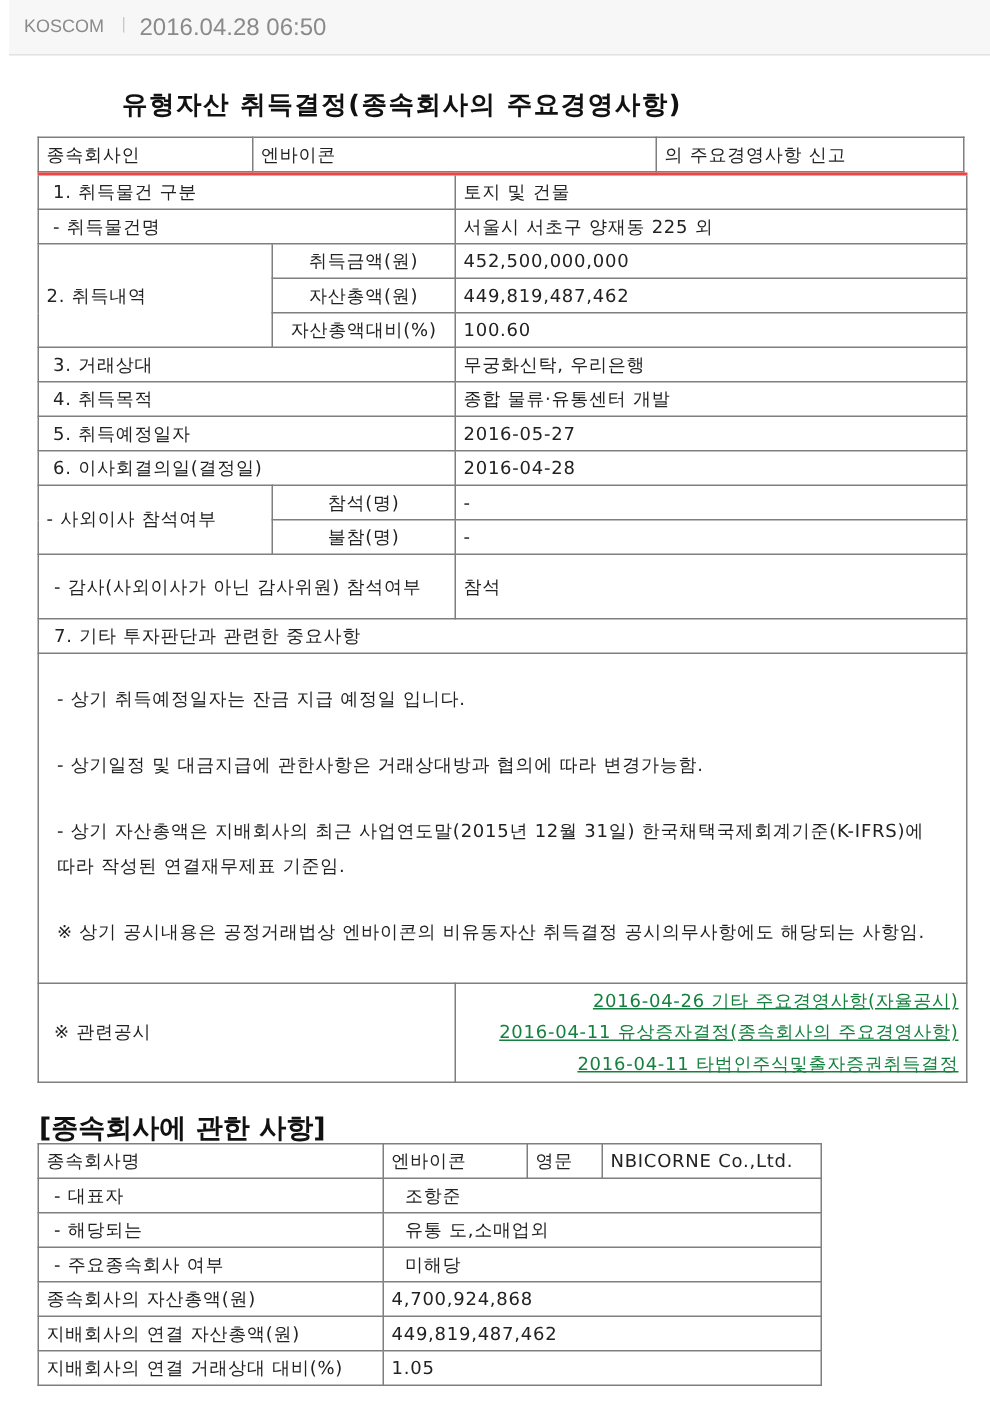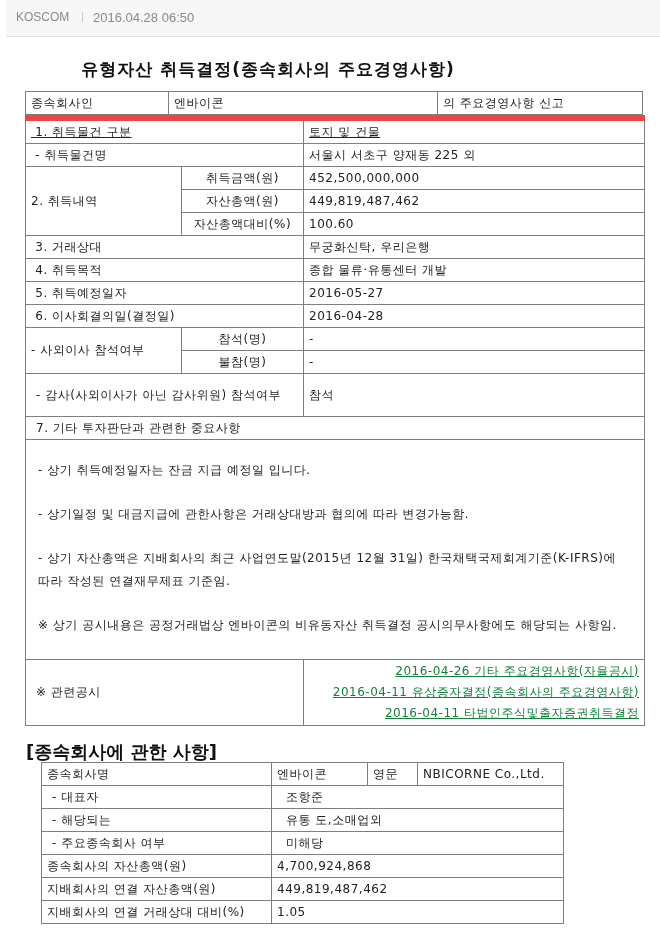--- a/index.html
+++ b/index.html
@@ -5,40 +5,40 @@
   html, body { margin: 0; padding: 0; background: #ffffff; }
   body { width: 660px; height: 936px; position: relative; overflow: hidden;
          font-family: "DejaVu Sans", sans-serif; color: #222; }
   .topbar { position: absolute; left: 6px; top: 0; width: 654px; height: 36px;
             background: #f7f7f7; border-bottom: 1px solid #e2e2e2; }
   .topbar .src { position: absolute; left: 10px; top: 10px; font-family: "Liberation Sans", sans-serif;
                  font-size: 12px; color: #8a8a8a; }
   .topbar .sep { position: absolute; left: 75px; top: 10px; font-size: 11px; color: #c8c8c8;
                  font-family: "Liberation Sans", sans-serif; }
   .topbar .date { position: absolute; left: 87px; top: 10px; font-family: "Liberation Sans", sans-serif;
-                  font-size: 13px; color: #8a8a8a; }
+                  font-size: 16px; color: #8a8a8a; }
   .title { position: absolute; left: 0; width: 536px; top: 58px; text-align: center;
            font-size: 17px; font-weight: bold; letter-spacing: 1px; color: #111; }
   table { border-collapse: collapse; position: absolute; font-size: 12px; color: #222; }
   td { border: 1px solid #7f7f7f; padding: 0 5px; height: 22px; vertical-align: middle;
        white-space: nowrap; letter-spacing: 0.5px; }
   .hdr { left: 25px; top: 91px; width: 618px; border: 1px solid #7f7f7f; }
   .hdr td { height: 22px; }
   .main { left: 25px; top: 115px; width: 620px; }
   .main td { height: 22px; }
   .r { }
   .c { text-align: center; }
   .notes { white-space: normal; padding: 10px 12px 4px 12px; line-height: 23px; vertical-align: top; }
   .notes p { margin: 0 0 21px 0; }
   .notes p.last { margin-bottom: 0; }
   .links a { display: block; color: #15803d; text-decoration: underline; line-height: 21px; text-align: right; }
   .section { position: absolute; left: 26px; top: 740px; font-size: 18px; font-weight: bold; color: #111; }
-  .sub { left: 41px; top: 762px; width: 523px; }
+  .sub { left: 25px; top: 762px; width: 523px; }
   .sub td { height: 22px; }
-  .thick-top td { border-top: 6px solid #ef4444; text-decoration: underline; }
+  .thick-top td { border-top: 2px solid #ef4444; }
 </style>
 </head>
 <body>
 
 <div class="topbar">
   <span class="src">KOSCOM</span>
   <span class="sep">|</span>
   <span class="date">2016.04.28 06:50</span>
 </div>
 

